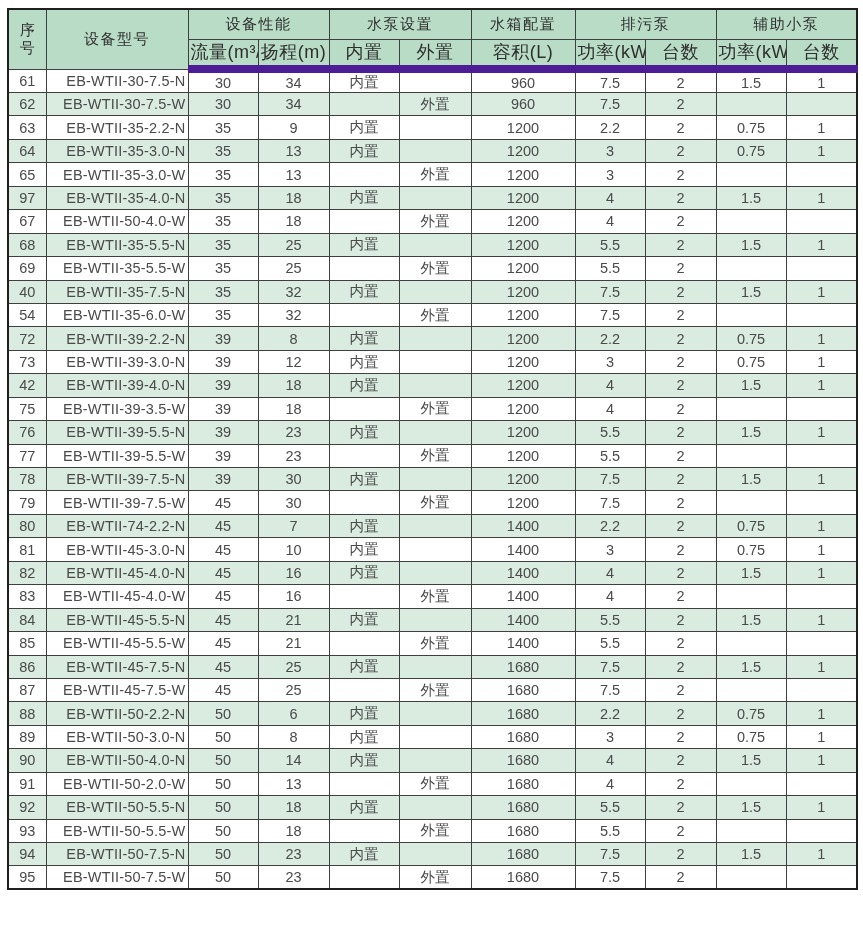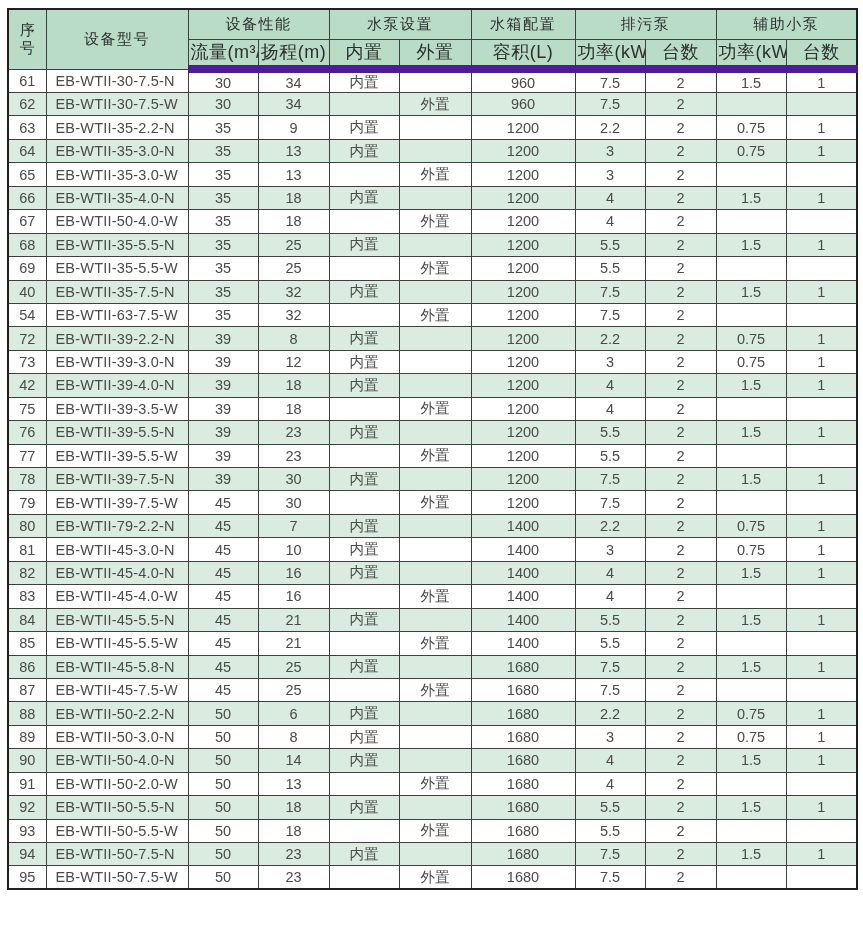--- a/index.html
+++ b/index.html
@@ -53,21 +53,21 @@
   .spec-table tbody td {
     font-size: 14.5px;
     color: #4a4a4a;
     height: 23.45px;
     background: #ffffff;
   }
   .spec-table tbody tr.stripe td {
     background: var(--stripe-bg, #d9ecdf);
   }
   .spec-table tbody td.model-cell {
-    text-align: left;
+    text-align: right;
     padding-left: 9px;
     letter-spacing: 0.2px;
   }
 </style>
 </head>
 <body>
 
 <div class="page">
   <table class="spec-table">
     <colgroup>
@@ -166,21 +166,21 @@
           <td>13</td>
           <td></td>
           <td>外置</td>
           <td>1200</td>
           <td>3</td>
           <td>2</td>
           <td></td>
           <td></td>
         </tr>
         <tr class="stripe">
-          <td>66</td>
+          <td>97</td>
           <td class="model-cell">EB-WTII-35-4.0-N</td>
           <td>35</td>
           <td>18</td>
           <td>内置</td>
           <td></td>
           <td>1200</td>
           <td>4</td>
           <td>2</td>
           <td>1.5</td>
           <td>1</td>
@@ -232,21 +232,21 @@
           <td>内置</td>
           <td></td>
           <td>1200</td>
           <td>7.5</td>
           <td>2</td>
           <td>1.5</td>
           <td>1</td>
         </tr>
         <tr class="">
           <td>54</td>
-          <td class="model-cell">EB-WTII-63-7.5-W</td>
+          <td class="model-cell">EB-WTII-35-6.0-W</td>
           <td>35</td>
           <td>32</td>
           <td></td>
           <td>外置</td>
           <td>1200</td>
           <td>7.5</td>
           <td>2</td>
           <td></td>
           <td></td>
         </tr>
@@ -349,21 +349,21 @@
           <td></td>
           <td>外置</td>
           <td>1200</td>
           <td>7.5</td>
           <td>2</td>
           <td></td>
           <td></td>
         </tr>
         <tr class="stripe">
           <td>80</td>
-          <td class="model-cell">EB-WTII-79-2.2-N</td>
+          <td class="model-cell">EB-WTII-74-2.2-N</td>
           <td>45</td>
           <td>7</td>
           <td>内置</td>
           <td></td>
           <td>1400</td>
           <td>2.2</td>
           <td>2</td>
           <td>0.75</td>
           <td>1</td>
         </tr>
@@ -427,21 +427,21 @@
           <td></td>
           <td>外置</td>
           <td>1400</td>
           <td>5.5</td>
           <td>2</td>
           <td></td>
           <td></td>
         </tr>
         <tr class="stripe">
           <td>86</td>
-          <td class="model-cell">EB-WTII-45-5.8-N</td>
+          <td class="model-cell">EB-WTII-45-7.5-N</td>
           <td>45</td>
           <td>25</td>
           <td>内置</td>
           <td></td>
           <td>1680</td>
           <td>7.5</td>
           <td>2</td>
           <td>1.5</td>
           <td>1</td>
         </tr>

